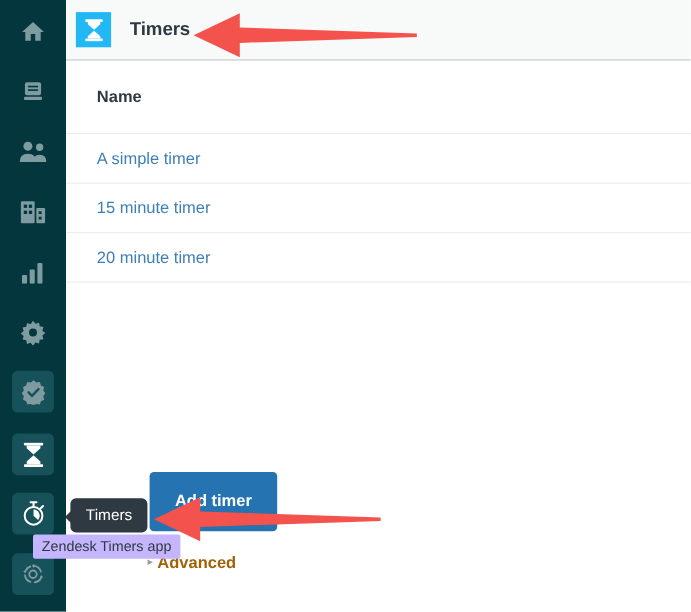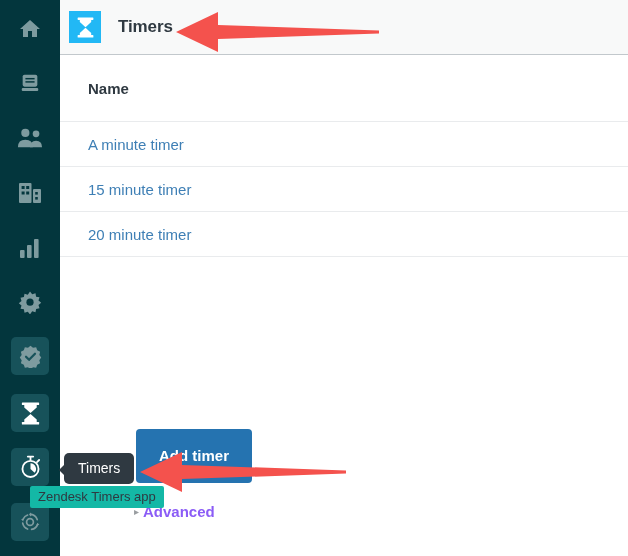--- a/index.html
+++ b/index.html
@@ -145,21 +145,21 @@
   }
   #advanced-caret {
     font-size: 10px;
     color: #999da0;
     margin-right: 4px;
     line-height: 1;
   }
   #advanced-label {
     font-size: 15px;
     font-weight: bold;
-    color: #8b5cf6;
+    color: #a16207;
   }
 
   
   #timers-tooltip {
     position: absolute;
     left: 64px;
     top: 453px;
     background: #2F3941;
     color: #ffffff;
     font-size: 14px;
@@ -177,21 +177,21 @@
     border-top: 6px solid transparent;
     border-bottom: 6px solid transparent;
     border-right: 6px solid #2F3941;
   }
 
   
   #app-name-label {
     position: absolute;
     left: 30px;
     top: 486px;
-    background: #14b8a6;
+    background: #c4b5fd;
     color: #2F3941;
     font-size: 13px;
     padding: 3px 8px 4px 8px;
     border-radius: 2px;
     z-index: 40;
     white-space: nowrap;
   }
 
   
   .red-arrow {
@@ -332,21 +332,21 @@
     <div id="app-title">Timers</div>
   </div>
 
   <div id="timer-table">
 
     <div class="th-row">
       <span class="th-name">Name</span>
     </div>
 
     <div class="tr-row">
-      <span class="tr-link">A minute timer</span>
+      <span class="tr-link">A simple timer</span>
     </div>
     <div class="tr-row">
       <span class="tr-link">15 minute timer</span>
     </div>
     <div class="tr-row">
       <span class="tr-link">20 minute timer</span>
     </div>
 
   </div>
 

